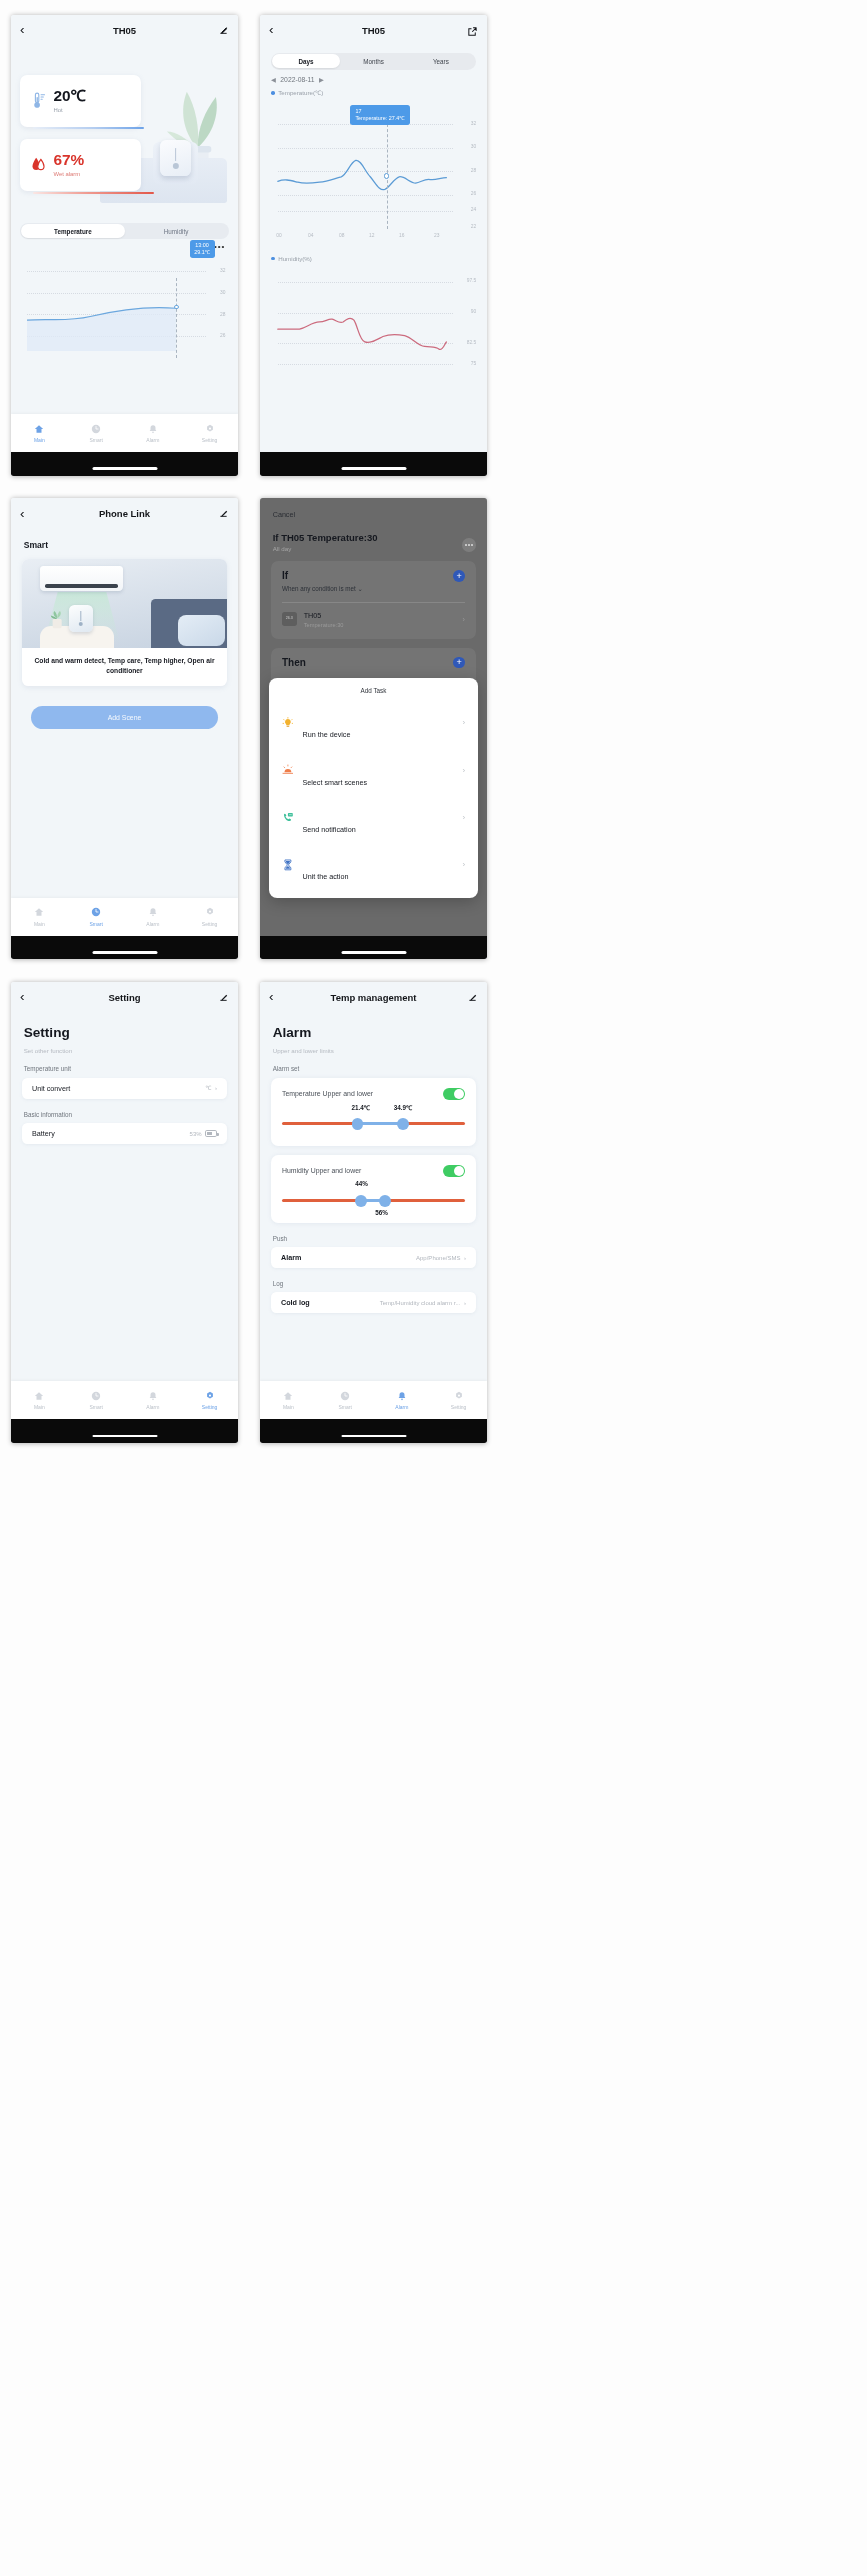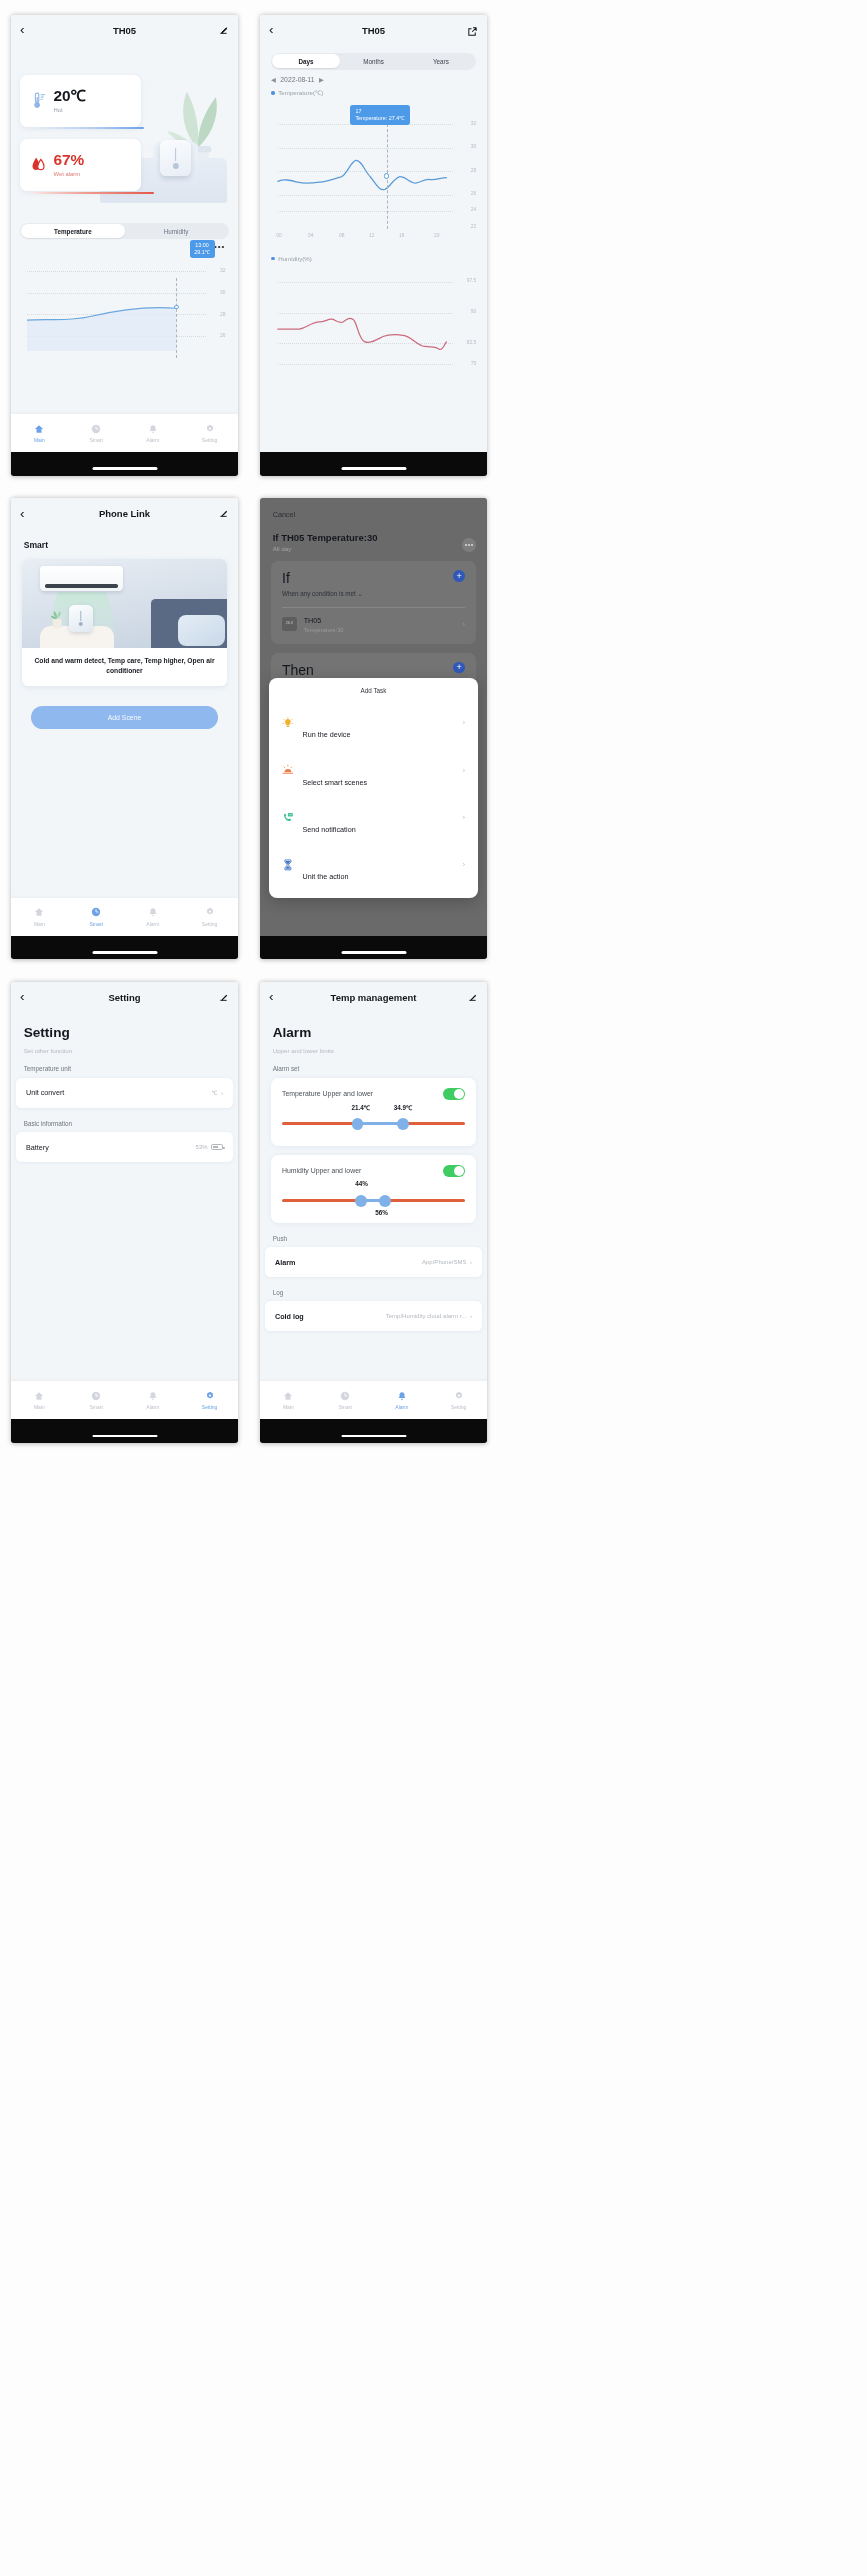--- a/index.html
+++ b/index.html
@@ -191,21 +191,21 @@
   
   .dim { position:absolute; inset:0; background:#6a6a6a; }
   .d-cancel { padding: 11.8px 12.7px 0 12.7px; font-size:7.2px; color:#2a2d33; cursor:pointer;}
   .d-title { padding: 12.7px 12.7px 0 12.7px; font-size:9.5px; font-weight:bold; color:#15181f;}
   .d-sub { padding: 2.7px 12.7px 0 12.7px; font-size:6.2px; color:#a6a6a6;}
   .d-more { position:absolute; right:11px; top:40px; width:13.6px; height:13.6px;
     border-radius:50%; background:rgba(255,255,255,.13); color:#d8d8d8;
     font-size:7.2px; display:flex; align-items:center; justify-content:center; letter-spacing:0.5px;}
   .d-card { margin: 9px 11px 0 11px; background: rgba(255,255,255,.07);
     border-radius:7.2px; padding: 9px 11px 11px 11px; position:relative;}
-  .d-if { font-size:14px; font-weight:normal; color:#15181f;}
+  .d-if { font-size:10px; font-weight:bold; color:#15181f;}
   .d-cond { font-size:6.3px; color:#2d3138; margin-top:3.6px;}
   .plusbtn { position:absolute; right:11px; top:9px; width:11.8px; height:11.8px;
     border-radius:50%; background:#2f58b8; color:#fff; font-size:9px;
     display:flex; align-items:center; justify-content:center; line-height:1;}
   .d-div { height:0.9px; background:rgba(255,255,255,.14); margin:10px 0 8.1px 0;}
   .d-row { display:flex; align-items:center; gap:7.2px; position:relative;}
   .d-thumb { width:14.5px; height:14.5px; border-radius:2.7px; background:#5e5e5e;
     display:flex; align-items:center; justify-content:center;
     font-size:3.6px; color:#cfcfcf; line-height:1.1; overflow:hidden;}
   .d-rn { font-size:7.2px; color:#15181f;}
@@ -221,21 +221,21 @@
   .sheet-title { text-align:center; font-size:6.3px; color:#2f333a; padding: 1.8px 0 5.4px 0;}
   .sheet-row { display:flex; align-items:center; gap:9px; padding: 7.2px 12.7px;
     cursor:pointer;}
   .sheet-row .lbl { font-size:7.2px; color:#15181f;margin-top:24px;}
   .sheet-row .ch { margin-left:auto; color:#c0c4c9; font-size:8.1px;}
 
   
   .bigtitle { font-size: 13.6px; font-weight:bold; color:#15181f; padding: 12.7px 12.7px 0 12.7px;}
   .bigsub { font-size: 6.2px; color:#b5bac1; padding: 6.3px 12.7px 0 12.7px;}
   .grouplbl { font-size: 6.3px; color:#6f757d; padding: 11.8px 12.7px 5.4px 12.7px;}
-  .rowcard { margin: 0 5px; background:#fff; border-radius:5.4px; height: 30px;
+  .rowcard { margin: 0 11px; background:#fff; border-radius:5.4px; height: 21px;
     display:flex; align-items:center; padding: 0 10px;
     box-shadow:0 0.9px 3.6px rgba(120,140,170,.10);}
   .rowcard .nm { font-size:7.2px; color:#15181f;}
   .rowcard .nm.b { font-weight:bold;}
   .rowcard .vl { margin-left:auto; font-size:6px; color:#b2b7be; display:flex;
     align-items:center; gap:3.6px;}
   .battery { width:11.8px; height:6.3px; border:0.9px solid #b2b7be; border-radius:1.8px;
     position:relative; display:inline-block;}
   .battery:after { content:""; position:absolute; right:-2.7px; top:1.8px; width:1.8px;
     height:2.7px; background:#b2b7be; border-radius:0 0.9px 0.9px 0;}

